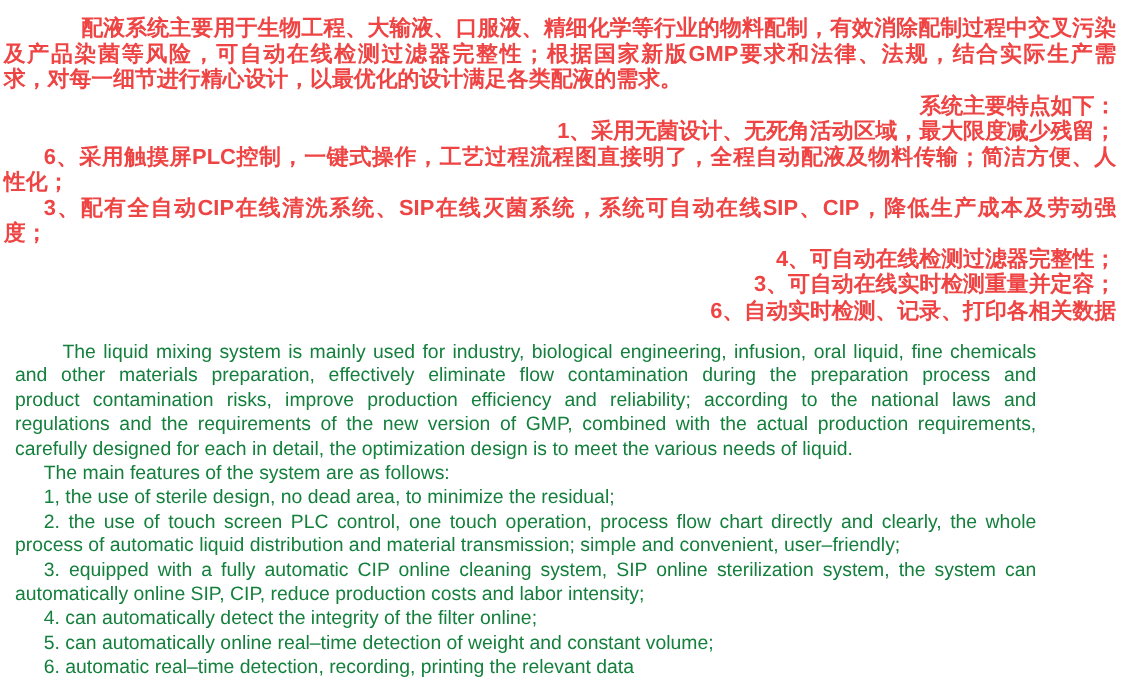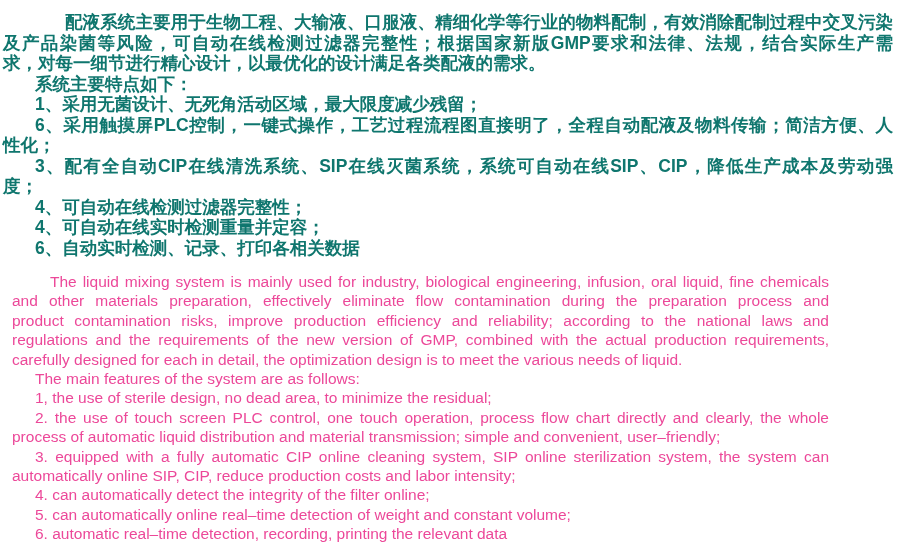--- a/index.html
+++ b/index.html
@@ -14,44 +14,44 @@
     background: #ffffff;
     overflow: hidden;
     font-family: "Liberation Sans", "DejaVu Sans", sans-serif;
   }
   
   .zh {
     padding: 12px 4px 0 3px;
     font-size: 17.5px;
     line-height: 20.5px;
     font-weight: 600;
-    color: #0f766e;
+    color: #ef4444;
   }
   
   .en {
     padding: 14px 68px 0 12px;
     font-size: 15.5px;
     line-height: 19.4px;
     font-weight: 400;
-    color: #ec4899;
+    color: #15803d;
   }
   .para { margin: 0; }
   .line {
     text-align: left;
     min-height: 1em;
   }
   
   .line.fill {
     text-align: justify;
     text-align-last: justify;
   }
   
   .zh .intro  .line.first { text-indent: 62px; }
   .zh .heading .line.first,
-  .zh .item   .line.first { text-indent: 32px; }
+  .zh .item   .line.first { text-indent: 32px; text-align: right; }
   .en .intro  .line.first { text-indent: 38px; }
   .en .heading .line.first,
   .en .item   .line.first { text-indent: 23px; }
 </style>
 </head>
 <body>
 
 <div class="doc">
 
   <section class="zh">
@@ -74,21 +74,21 @@
           <div class="line">性化；</div>
         </div>
         <div class="para item">
           <div class="line first fill">3、配有全自动CIP在线清洗系统、SIP在线灭菌系统，系统可自动在线SIP、CIP，降低生产成本及劳动强</div>
           <div class="line">度；</div>
         </div>
         <div class="para item">
           <div class="line first">4、可自动在线检测过滤器完整性；</div>
         </div>
         <div class="para item">
-          <div class="line first">4、可自动在线实时检测重量并定容；</div>
+          <div class="line first">3、可自动在线实时检测重量并定容；</div>
         </div>
         <div class="para item">
           <div class="line first">6、自动实时检测、记录、打印各相关数据</div>
         </div>
       </div>
   </section>
 
   <section class="en">
     <div class="para intro">
         <div class="line first fill">The liquid mixing system is mainly used for industry, biological engineering, infusion, oral liquid, fine chemicals</div>

